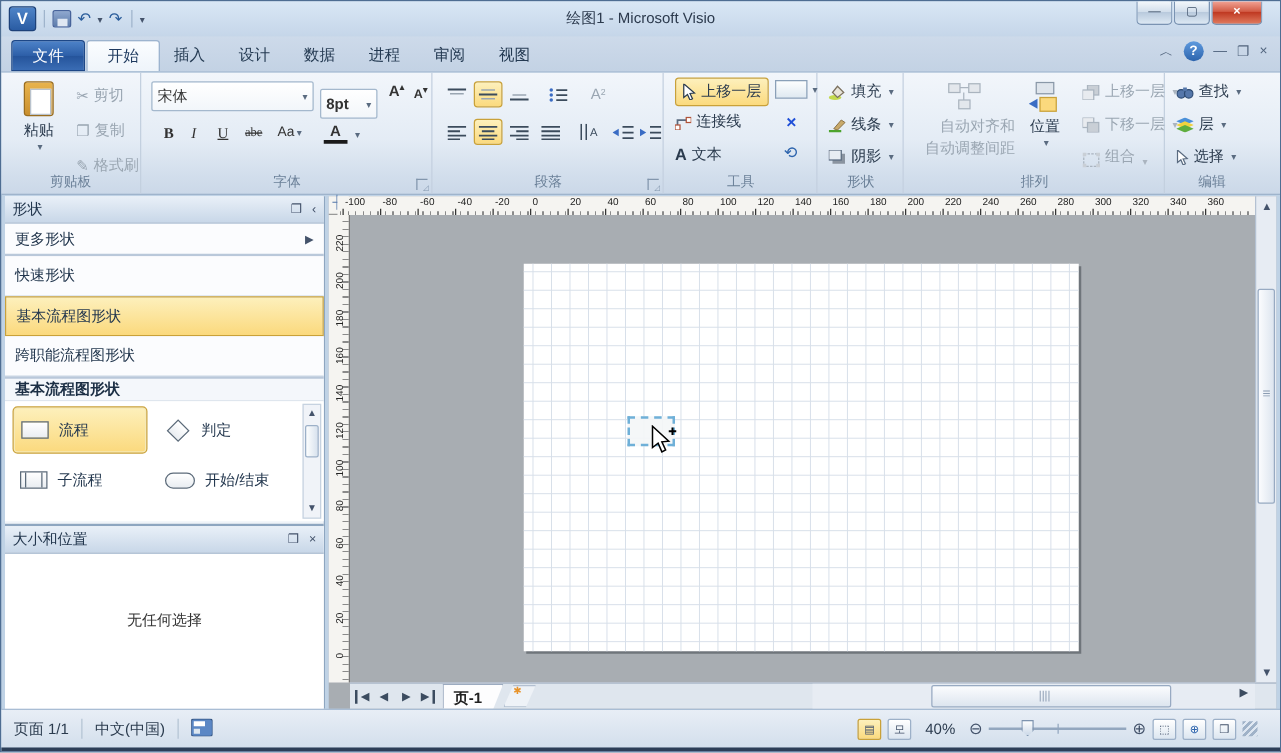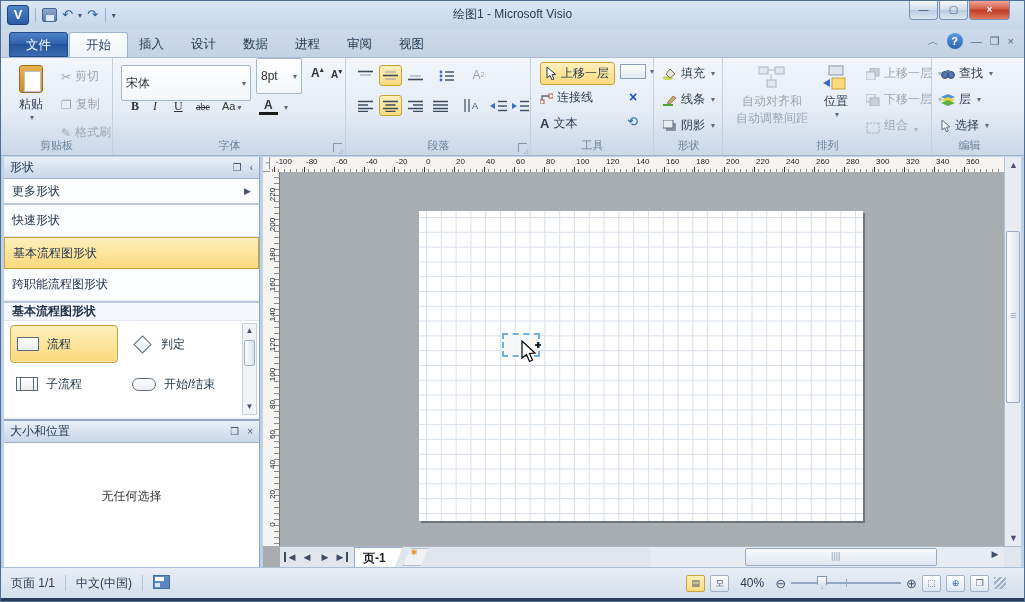--- a/index.html
+++ b/index.html
@@ -44,21 +44,21 @@
   .drop { font-size:8px; color:#5a6b80; margin-left:2px; }
   .drop.gray { color:#aab4bf; }
 
   
   .paste-big { position:absolute; left:8px; top:5px; width:44px; height:82px; text-align:center; font-size:12px; color:#2b3b4e; }
   .clipboard-ic { width:24px; height:28px; background:linear-gradient(#e8b34c,#c98f2e); border:1px solid #9a6d1f; border-radius:3px; margin:2px auto 3px; position:relative; }
   .clipboard-ic:after { content:""; position:absolute; left:4px; top:5px; width:15px; height:19px; background:#fff; border:1px solid #b9c2cc; }
   .clip-col { position:absolute; left:56px; top:8px; display:flex; flex-direction:column; gap:7px; }
 
   
-  .combo { background:linear-gradient(#fff,#f2f6fa); border:1px solid #a4b8cd; height:36px; font-size:12px; color:#333; display:flex; align-items:center; padding:0 4px; border-radius:2px; }
+  .combo { background:linear-gradient(#fff,#f2f6fa); border:1px solid #a4b8cd; height:24px; font-size:12px; color:#333; display:flex; align-items:center; padding:0 4px; border-radius:2px; }
   .combo .drop { margin-left:auto; }
   .fbtn { font-size:12px; color:#333; padding:1px 5px; }
 
   
   .pbtn { width:23px; height:21px; display:inline-flex; align-items:center; justify-content:center; border-radius:3px; }
 
   
   .tool-row { position:absolute; left:8px; display:flex; align-items:center; gap:4px; font-size:12px; color:#2b3b4e; }
   .swatch { width:26px; height:15px; background:linear-gradient(#fdfefe,#dfe9f1); border:1px solid #8aa0b8; }
   .xblue { color:#1f4fd8; font-weight:bold; font-size:14px; }
@@ -208,21 +208,21 @@
           </span>
       </div>
       <div class="glabel">剪贴板</div>
     </div>
 
     <div class="rgroup" style="left:113px;width:232px;">
       <div class="combo abs" style="left:7px;top:7px;width:130px;">
         <span>宋体</span>
           <span class="drop">▾</span>
       </div>
-      <div class="combo abs" style="left:142px;top:0;width:46px;">
+      <div class="combo abs" style="left:142px;top:13px;width:46px;font-weight:bold;">
         <span>8pt</span>
           <span class="drop">▾</span>
       </div>
       <span class="abs fbtn" style="left:192px;top:6px;font-weight:bold;"><span>A</span><span style="font-size:8px;vertical-align:super;">▴</span></span>
       <span class="abs fbtn" style="left:212px;top:8px;font-size:10px;font-weight:bold;"><span>A</span><span style="font-size:8px;vertical-align:super;">▾</span></span>
       <span class="abs fbtn" style="left:12px;top:40px;font-weight:bold;font-family:'Liberation Serif',serif;">B</span>
       <span class="abs fbtn" style="left:34px;top:40px;font-style:italic;font-family:'Liberation Serif',serif;">I</span>
       <span class="abs fbtn" style="left:55px;top:40px;text-decoration:underline;font-family:'Liberation Serif',serif;">U</span>
       <span class="abs fbtn" style="left:77px;top:42px;text-decoration:line-through;font-size:10px;font-family:'Liberation Serif',serif;">abe</span>
       <span class="abs fbtn" style="left:103px;top:41px;font-size:11px;"><span>Aa</span><span class="drop">▾</span></span>
@@ -372,21 +372,21 @@
             <rect x="3" y="3" width="10" height="8" fill="#8a94a0"></rect>
             <rect x="0" y="0" width="10" height="8" fill="#e8edf3" stroke="#5a6b80" stroke-width="1"></rect>
           </svg>
         <span>阴影</span>
           <span class="drop">▾</span>
       </div>
       <div class="glabel">形状</div>
     </div>
 
     <div class="rgroup" style="left:723px;width:208px;">
-      <div class="big-btn" style="left:8px;width:80px;">
+      <div class="big-btn" style="left:8px;width:80px;text-align:right;">
         <svg width="30" height="26" style="margin:2px auto;">
             <rect x="2" y="2" width="9" height="7" fill="#e3e7ec" stroke="#aab4bf"></rect>
             <rect x="18" y="2" width="9" height="7" fill="#e3e7ec" stroke="#aab4bf"></rect>
             <rect x="10" y="15" width="9" height="7" fill="#e3e7ec" stroke="#aab4bf"></rect>
             <line x1="11" y1="5" x2="18" y2="5" stroke="#aab4bf"></line>
             <line x1="14" y1="9" x2="14" y2="15" stroke="#aab4bf"></line>
           </svg>
         <div>自动对齐和</div>
         <div>自动调整间距</div>
       </div>

